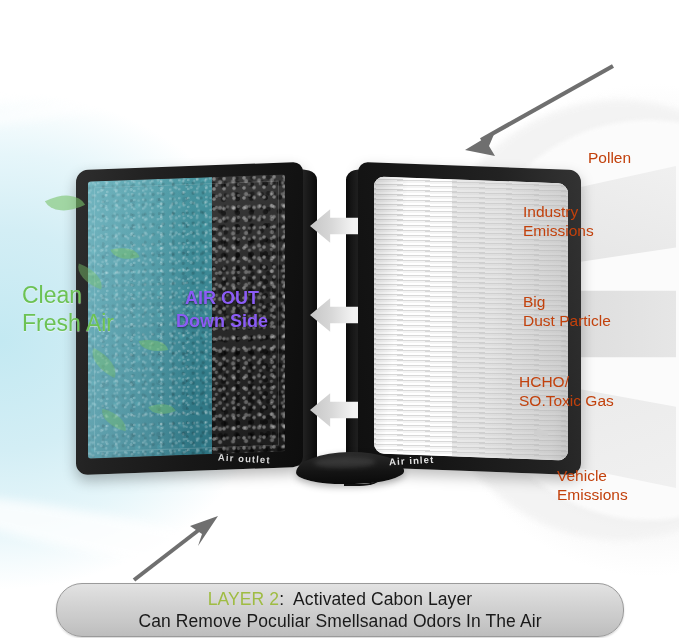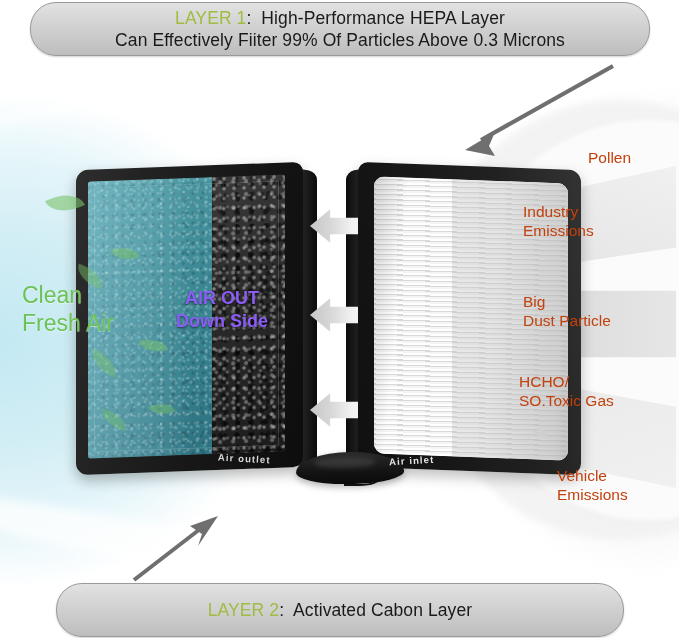--- a/index.html
+++ b/index.html
@@ -529,28 +529,22 @@
   <div class="label" id="label-pollen">Pollen</div>
   <div class="label" id="label-industry-emissions">Industry
 Emissions</div>
   <div class="label" id="label-hcho">HCHO/
 SO.Toxic Gas</div>
   <div class="label" id="label-big-dust">Big
 Dust Particle</div>
   <div class="label" id="label-vehicle-emissions">Vehicle
 Emissions</div>
 
-  <div class="banner" id="banner-top">
-    <div class="banner-line1">
-      <span class="layer-tag">LAYER 1</span><span class="layer-sep">:</span>&nbsp;
-      <span>High-Performance HEPA Layer</span>
-    </div>
-    <div class="banner-line2">Can Effectively Fiiter 99% Of Particles Above 0.3 Microns</div>
-  </div>
 
   <div class="banner" id="banner-bottom">
     <div class="banner-line1">
       <span class="layer-tag">LAYER 2</span><span class="layer-sep">:</span>&nbsp;
       <span>Activated Cabon Layer</span>
     </div>
+    <div class="banner-line2">Can Remove Poculiar Smellsanad Odors In The Air</div>
   </div>
 
 </div>
 
 </body></html>

